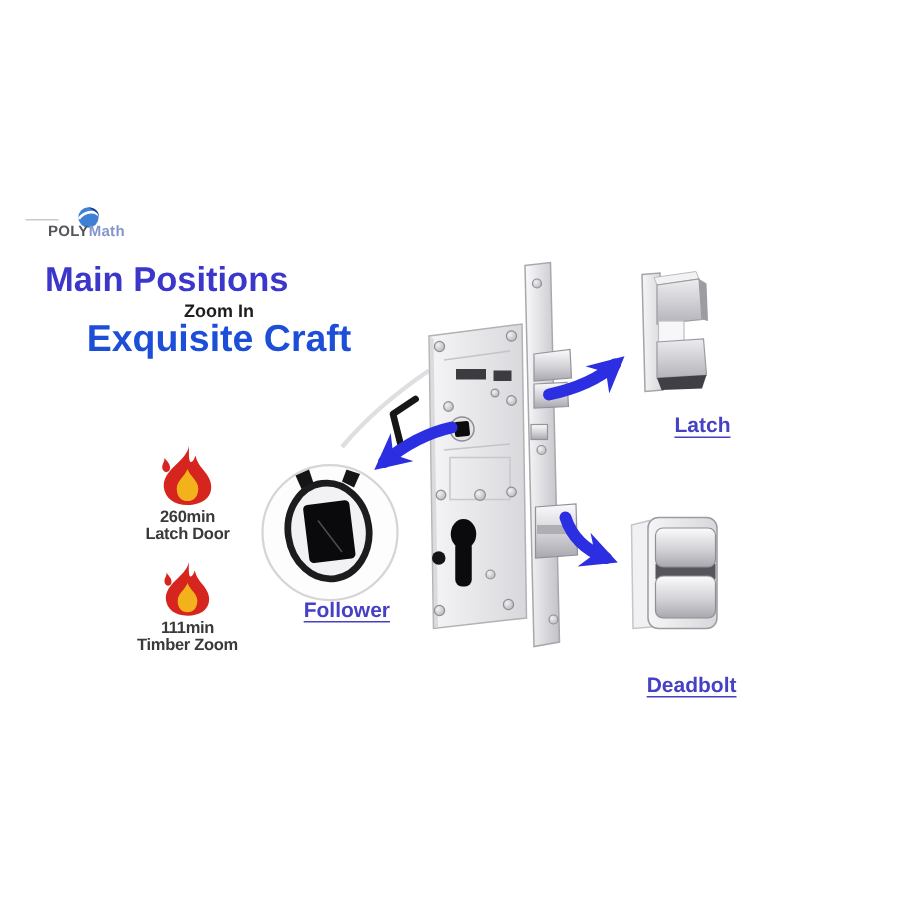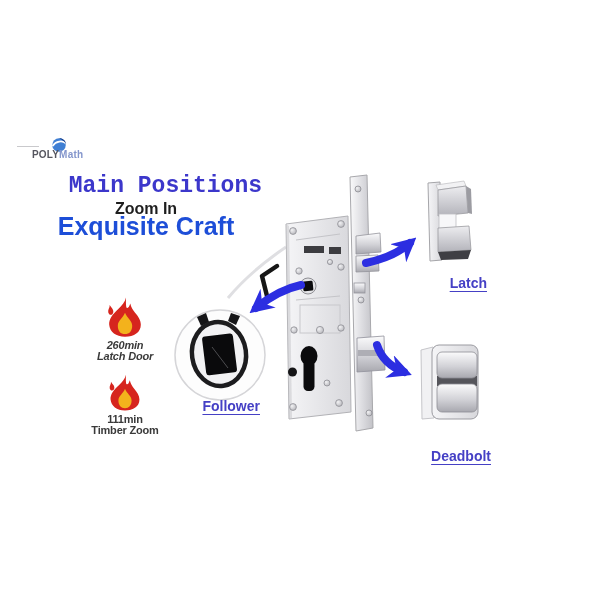--- a/index.html
+++ b/index.html
@@ -9,24 +9,24 @@
 
   
   .brand{position:absolute;left:16px;top:140px;width:60px;height:26px;}
   .brand-icon{position:absolute;right:8px;top:-3px;width:18px;height:16px;}
   .brand-rule{position:absolute;left:1px;top:6px;width:22px;height:1px;background:#c9c9cc;}
   .brand-text{position:absolute;left:16px;top:9px;font-size:10px;letter-spacing:.2px;white-space:nowrap;}
   .brand-poly{font-weight:bold;color:#55555e;}
   .brand-math{color:#8496cc;font-weight:bold;}
 
   
-  .title{position:absolute;left:30px;top:173px;width:232px;text-align:right;
-         font-size:23px;font-weight:bold;color:#3c37cb;font-family:Liberation Mono, monospace;}
+  .title{position:absolute;left:30px;top:173px;width:232px;text-align:left;
+         font-size:23px;font-weight:bold;color:#3c37cb;}
   .subtitle{position:absolute;left:30px;top:200px;width:232px;text-align:center;
-         font-size:16px;font-weight:bold;color:#1e1e1e;}
+         font-size:12px;font-weight:bold;color:#1e1e1e;}
   .tagline{position:absolute;left:30px;top:212px;width:232px;text-align:center;
          font-size:25px;font-weight:bold;color:#1d4ed8;}
 
   
   .fire-badge{position:absolute;left:77px;width:96px;text-align:center;line-height:10px;}
   .fire-badge .flame{display:block;margin:0 auto 1px auto;}
   .fire-minutes,.fire-door{font-size:11px;font-weight:bold;color:#3a3a3a;line-height:10.5px;
          letter-spacing:-.2px;}
 
   
@@ -161,21 +161,21 @@
       <path d="M10,1.5 C14,1 17.6,4 18,8 C16,4.5 13,3 10,1.5 Z" fill="#123d8c"></path>
     </svg>
     <div class="brand-rule"></div>
     <div class="brand-text"><span class="brand-poly">POLY</span><span class="brand-math">Math</span></div>
   </div>
 
   <div class="title">Main Positions</div>
   <div class="subtitle">Zoom In</div>
   <div class="tagline">Exquisite Craft</div>
 
-  <div class="fire-badge" style="top:296px;font-style:italic;">
+  <div class="fire-badge" style="top:296px;">
     <svg class="flame" width="46" height="43" viewBox="0 0 48 44">
       <path d="M8,9 C8.3,12 6,13.5 6.5,16.5 C7,19 9.3,19.8 10.8,18.6 C12.3,17.4 12,15 11,13.2 C10.2,11.8 8.8,10.6 8,9 Z" fill="#d6251e"></path>
       <path d="M25,1 C24,6 21,9 17,13 C11,18.5 7,23.5 7.5,29.5 C8.2,37 14.5,42 24,42 C33.5,42 40.5,37.5 40.5,29.5 C40.5,24.5 37.5,20.5 34.5,17 C32,14 30.5,11.5 29.5,7.5 C28.5,10.5 27.5,12.5 26,12 C24.8,11.3 25,5.5 25,1 Z" fill="#d6251e"></path>
       <path d="M24,17 C22,22.5 16.5,25 16.5,30.5 C16.5,36 19.5,39.3 24,39.3 C28.5,39.3 31.5,36 31.5,30.5 C31.5,25 26,22.5 24,17 Z" fill="#f3b21c"></path>
     </svg>
     <div class="fire-minutes">260min</div>
     <div class="fire-door">Latch Door</div>
   </div>
 
   <div class="fire-badge" style="top:373px;">

